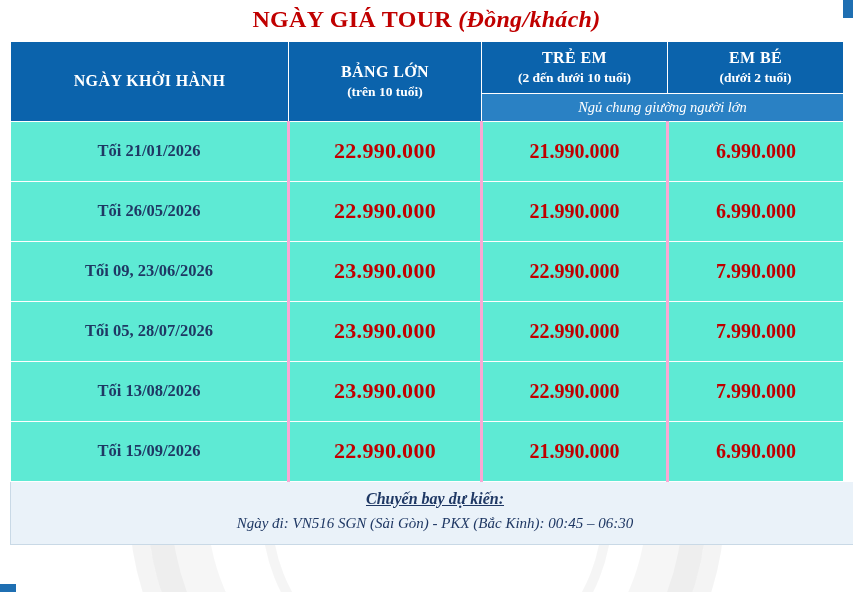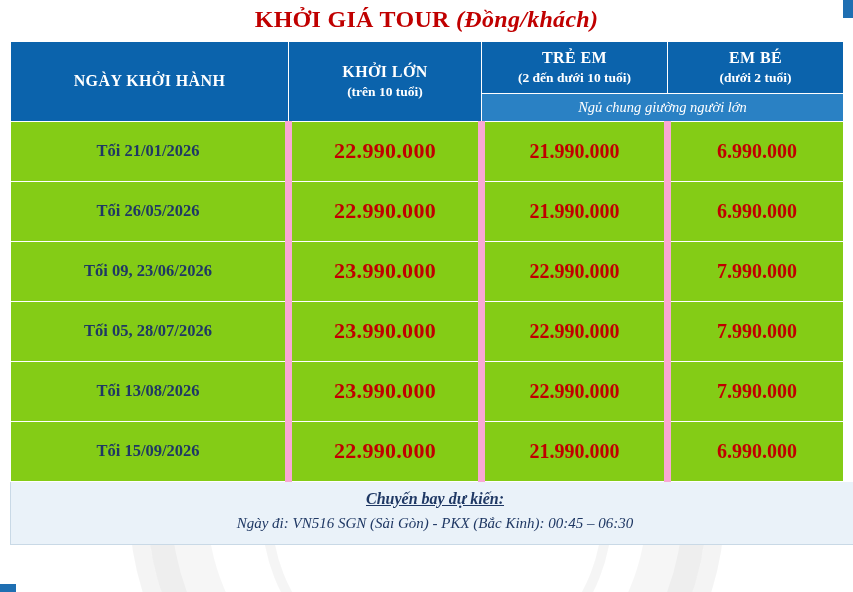--- a/index.html
+++ b/index.html
@@ -103,25 +103,25 @@
     background: #2a81c4;
     color: #ffffff;
     font-size: 14.5px;
     font-style: italic;
     font-weight: normal;
     padding: 5px 4px;
   }
 
   tbody td {
     border: 1px solid #d9e2ea;
-    background: #84cc16;
+    background: #5eead4;
     height: 57px;
   }
   tbody tr td { border-left: none; border-right: none; }
-  tbody tr td.sep { border-left: 7px solid #f9a8d4; }
+  tbody tr td.sep { border-left: 3px solid #f9a8d4; }
 
   td.date {
     color: #1f3864;
     font-weight: bold;
     font-size: 16.5px;
   }
   td.adult {
     color: #c00000;
     font-weight: bold;
     font-size: 22px;
@@ -181,37 +181,37 @@
 </head>
 <body>
 
 <div class="watermark"></div>
 <div class="corner-tr"></div>
 <div class="corner-bl"></div>
 
 <div class="page">
 
   <div class="title">
-    <span>KHỞI GIÁ TOUR </span><span class="ital">(Đồng/khách)</span>
+    <span>NGÀY GIÁ TOUR </span><span class="ital">(Đồng/khách)</span>
   </div>
 
   <table class="price">
     <colgroup>
       <col class="c1">
         <col class="c2">
         <col class="c3">
         <col class="c4">
     </colgroup>
     <thead>
       <tr>
         <th class="hd-main" rowspan="2">
           <span>NGÀY KHỞI HÀNH</span>
         </th>
         <th class="hd-main" rowspan="2">
-          <span>KHỞI LỚN</span>
+          <span>BẢNG LỚN</span>
           <span class="hd-sub">(trên 10 tuổi)</span>
         </th>
         <th class="hd-main">
           <span>TRẺ EM</span>
           <span class="hd-sub">(2 đến dưới 10 tuổi)</span>
         </th>
         <th class="hd-main">
           <span>EM BÉ</span>
           <span class="hd-sub">(dưới 2 tuổi)</span>
         </th>

